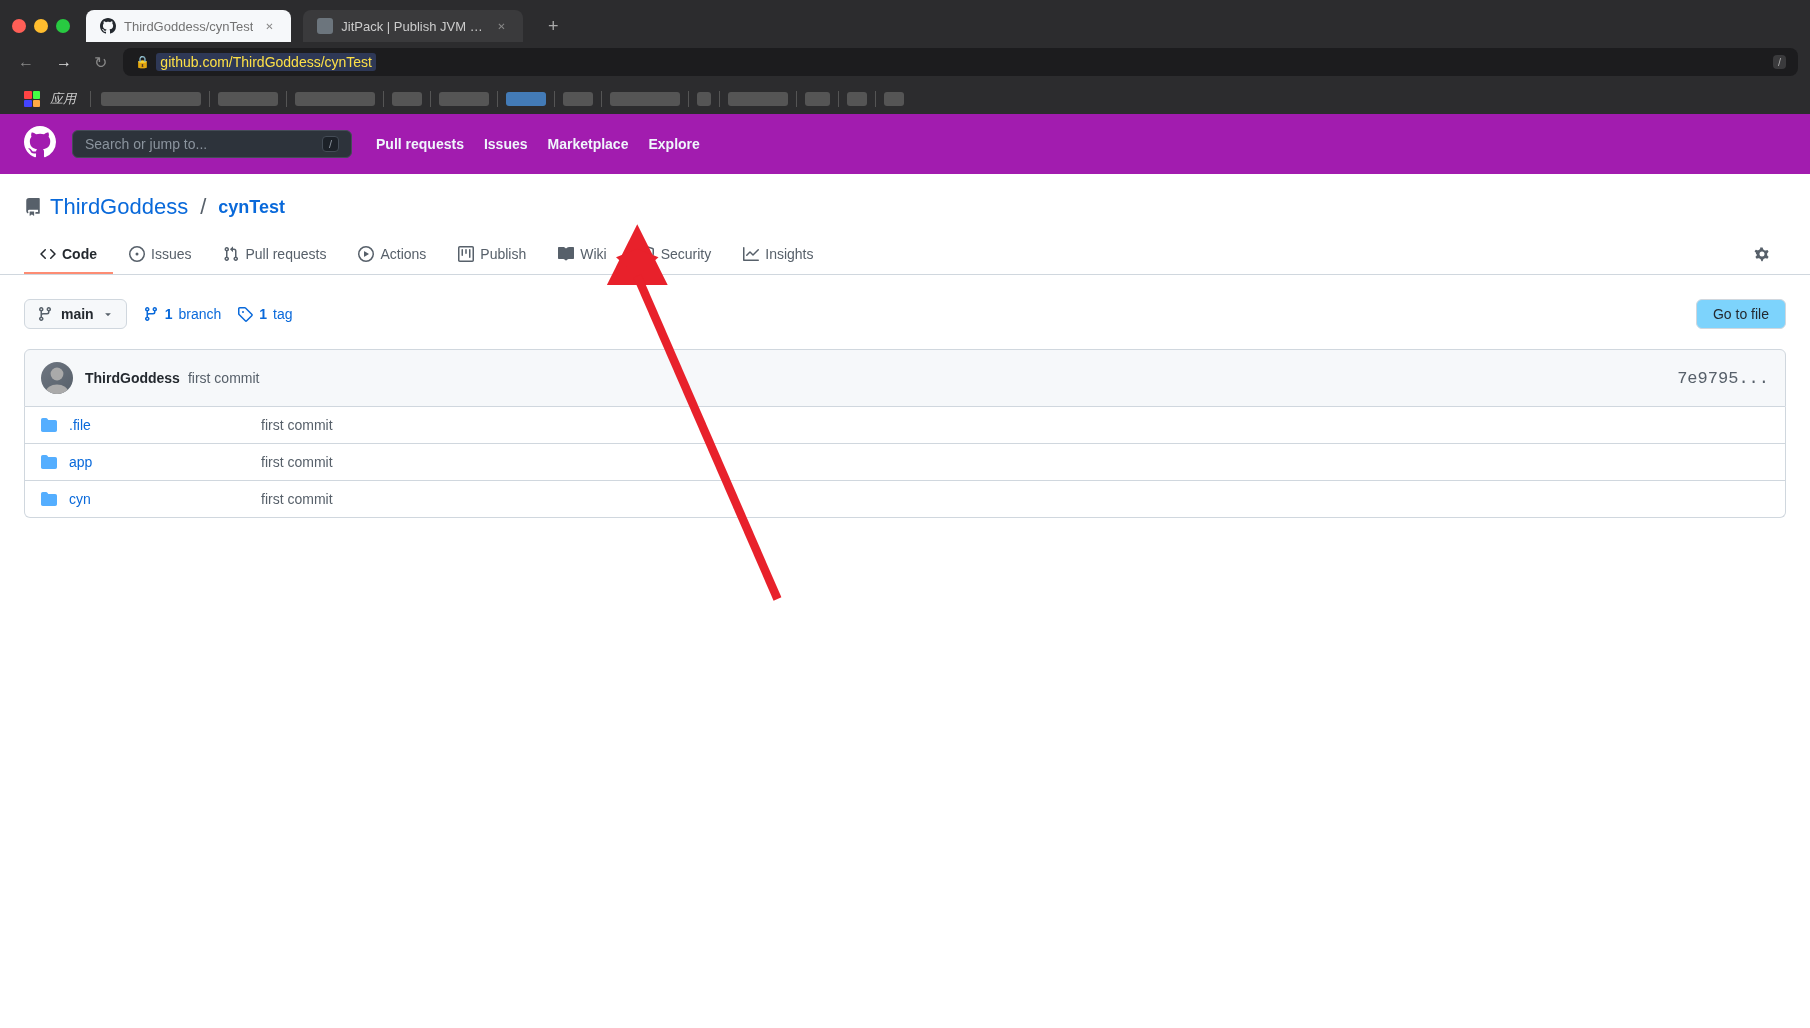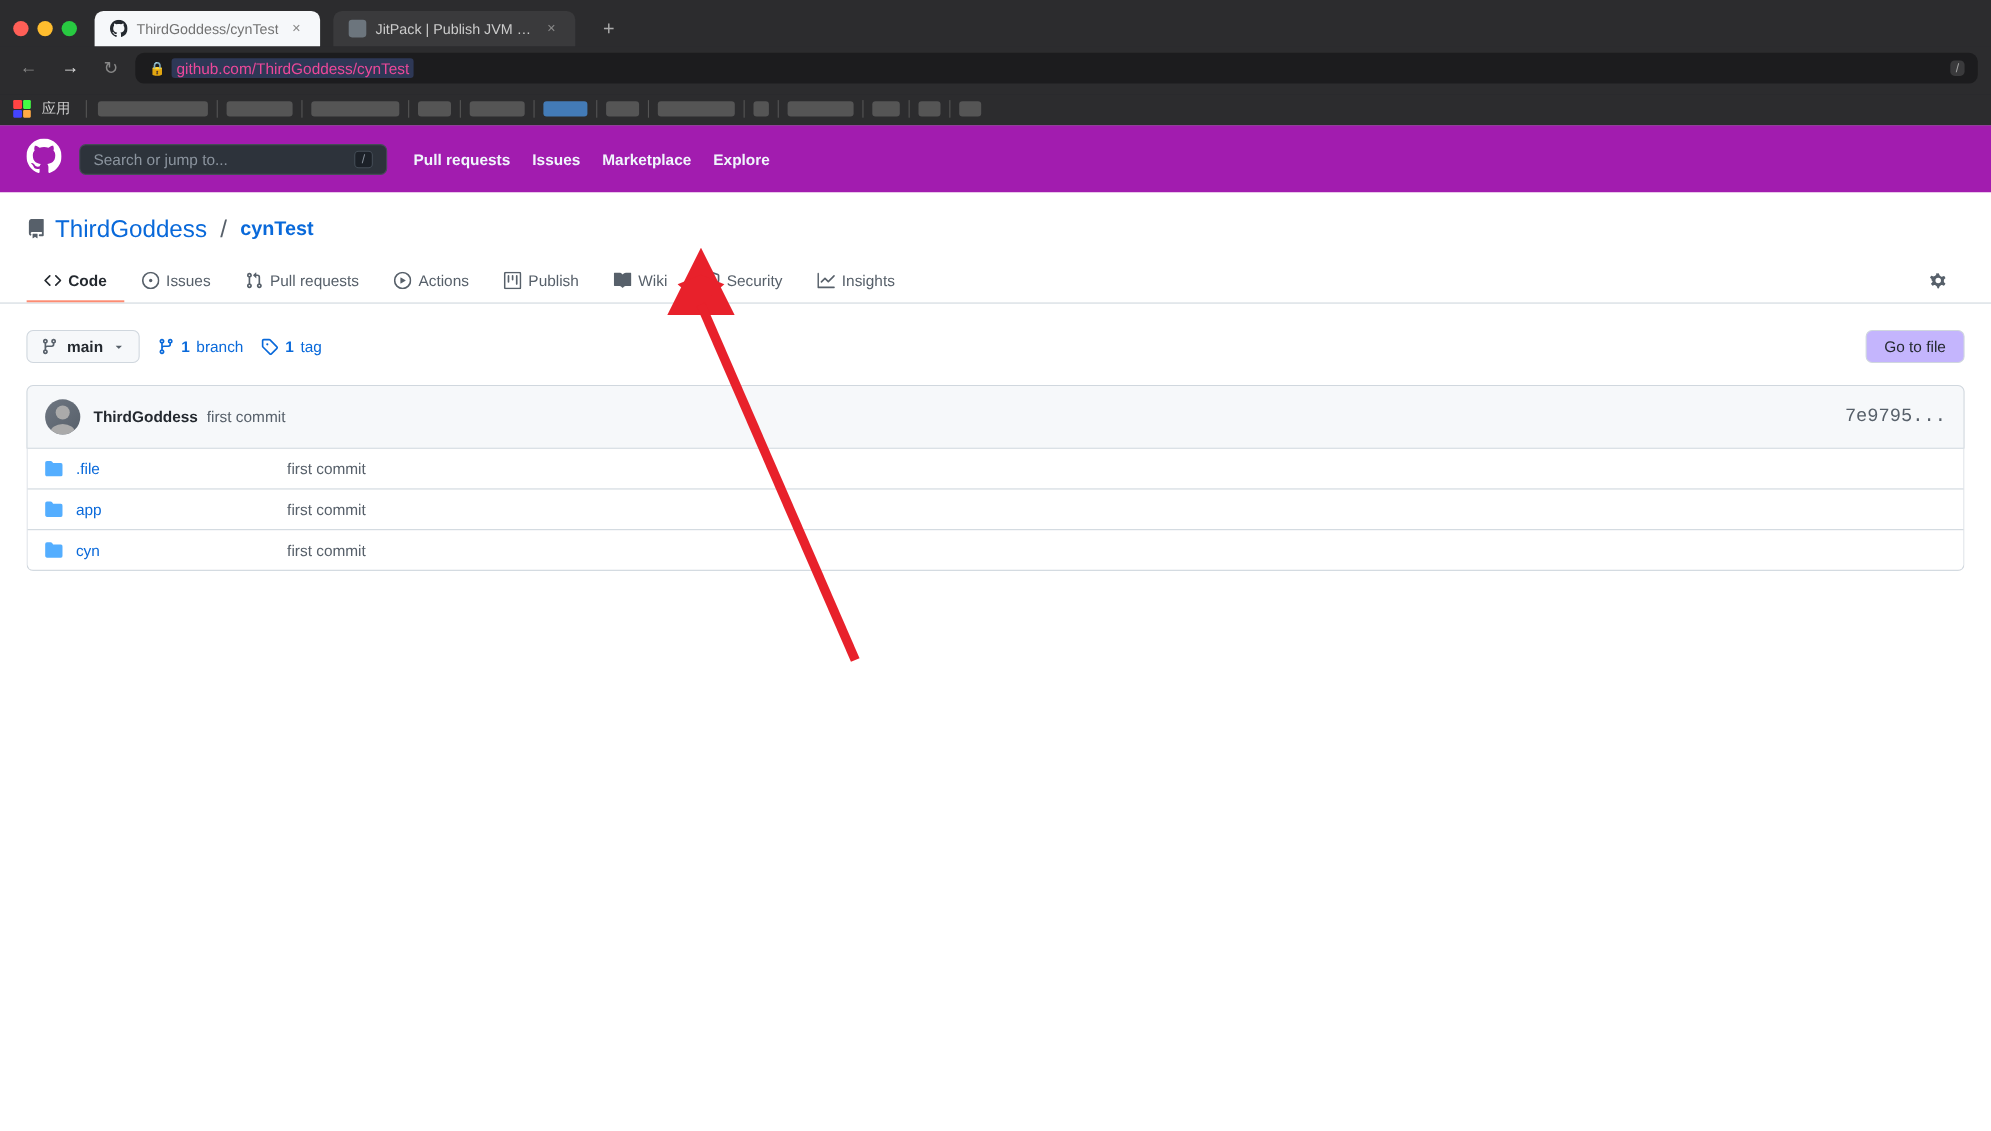--- a/index.html
+++ b/index.html
@@ -108,44 +108,45 @@
       border-radius: 8px;
       display: flex;
       align-items: center;
       padding: 5px 12px;
       gap: 6px;
     }
 
     .lock-icon { color: #888; font-size: 12px; }
 
     .address-text {
-      color: #ec4899;
+      color: #fde047;
       font-size: 14px;
       background: rgba(100,140,255,0.25);
       padding: 1px 4px;
       border-radius: 3px;
     }
 
     .slash-hint {
       margin-left: auto;
       background: #3a3a3c;
       color: #aaa;
       font-size: 11px;
       padding: 1px 5px;
       border-radius: 4px;
     }
 
     
     .bookmarks-bar {
       background: #2c2c2e;
-      padding: 4px 12px 6px;
+      padding: 4px 24px 6px;
       display: flex;
       align-items: center;
       gap: 6px;
       overflow: hidden;
+      font-style: italic;
     }
 
     
     .gh-header {
       background: #a21caf;
       padding: 12px 24px;
       display: flex;
       align-items: center;
       gap: 16px;
     }
@@ -286,21 +287,21 @@
       display: flex;
       align-items: center;
       gap: 6px;
       font-size: 14px;
       color: #0969da;
       cursor: pointer;
     }
 
     .go-to-file-btn {
       margin-left: auto;
-      background: #c4b5fd;
+      background: #7dd3fc;
       border: 1px solid #d0d7de;
       border-radius: 6px;
       padding: 6px 16px;
       font-size: 14px;
       color: #24292f;
       cursor: pointer;
       font-weight: 500;
     }
 
     

